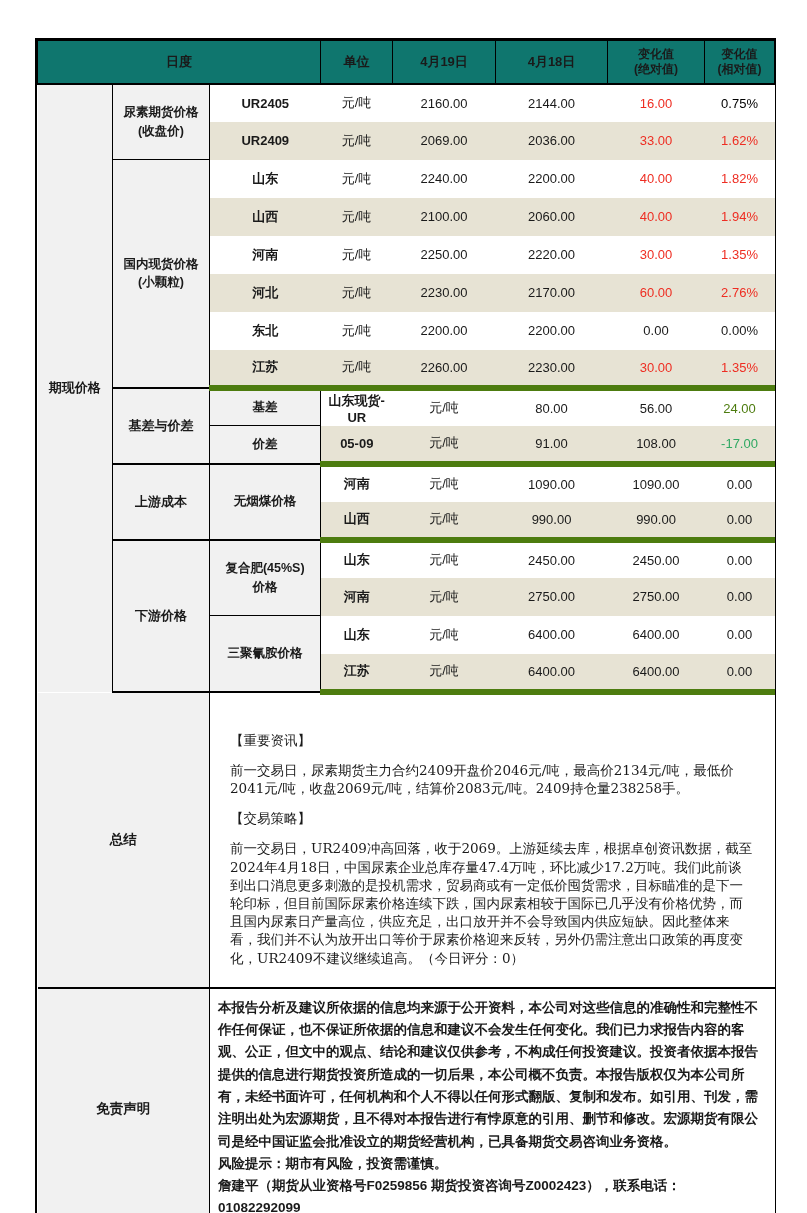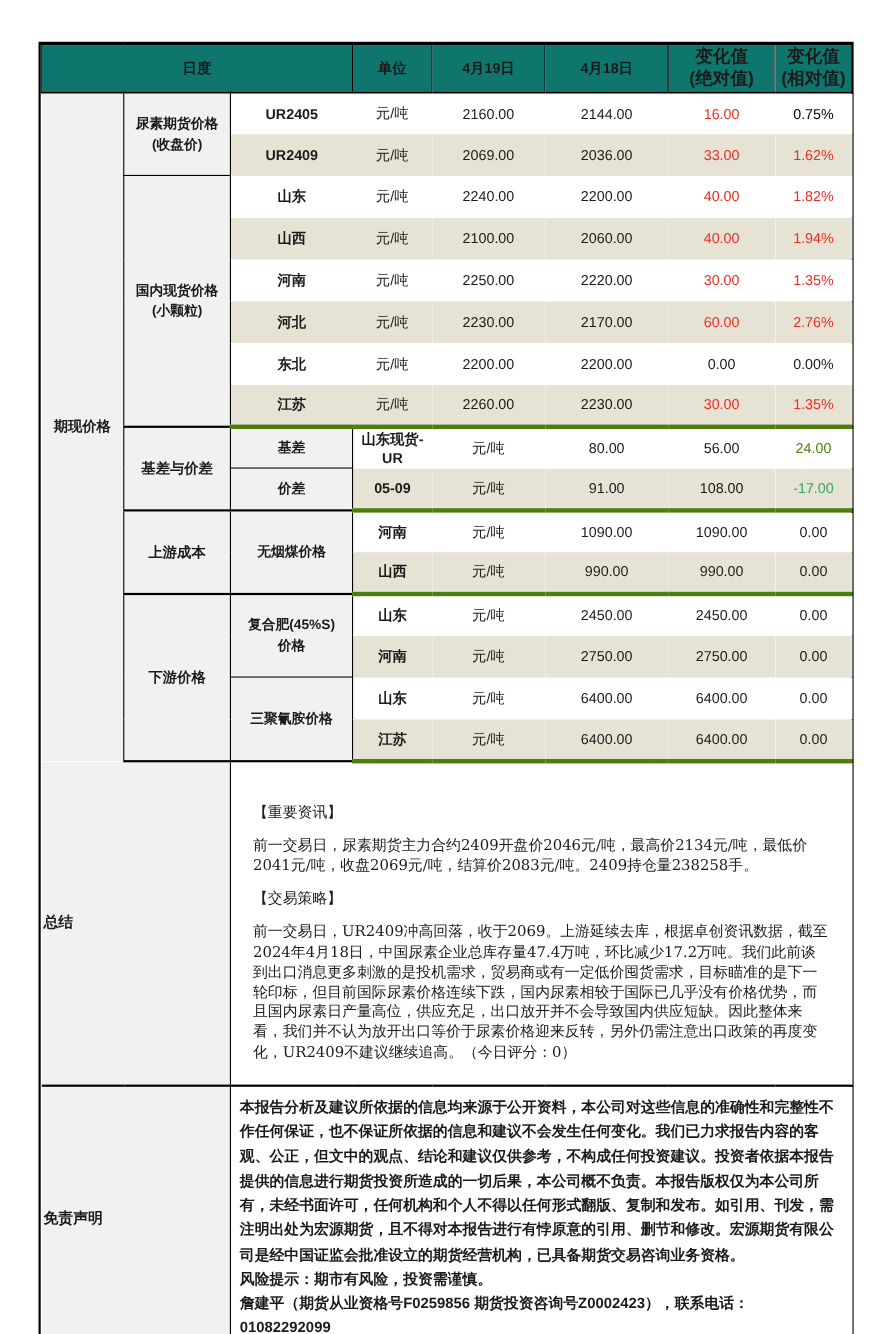--- a/index.html
+++ b/index.html
@@ -10,31 +10,31 @@
   .logo-cell{width:143px;background:#fff;display:flex;align-items:center;padding-left:5px;box-sizing:border-box;}
   .logo-txt{display:flex;flex-direction:column;justify-content:center;margin-left:4px;line-height:1;}
   .logo-cn{font-size:17px;font-weight:bold;color:#1b75bc;letter-spacing:1px;}
   .logo-en{font-size:6.5px;font-weight:bold;color:#e60012;letter-spacing:0.6px;margin-top:2px;}
   .title-bar{flex:1;background:#1b75bc;color:#fff;font-weight:bold;font-size:20px;display:flex;align-items:center;justify-content:center;letter-spacing:1px;}
   
   table{border-collapse:collapse;table-layout:fixed;width:737px;}
   td,th{padding:0 2px;box-sizing:border-box;overflow:hidden;}
   tr.r{height:38px;}
   thead th{background:#0f766e;border:1px solid #000;border-bottom:2px solid #000;font-size:13px;font-weight:bold;height:43px;}
-  thead .two{font-size:16px;line-height:1.25;margin-top:16px;}
+  thead .two{font-size:12px;line-height:1.25;margin-top:16px;}
   .grp{background:#f1f1f1;font-weight:bold;font-size:13px;text-align:center;border-right:1px solid #000;border-bottom:2px solid #000;}
   .sub{background:#f1f1f1;font-weight:bold;font-size:12.5px;text-align:center;border-right:1px solid #000;line-height:1.5;}
   .sub.end1{border-bottom:1px solid #000;}
   .sub.end2{border-bottom:2px solid #000;}
   td.data{text-align:center;font-size:13px;background:#fff;}
   td.item{font-weight:bold;}
   tr.beige td.data{background:#e7e3d4;}
-  tr.gend td.data{border-bottom:4px solid #4d7c0f;}
+  tr.gend td.data{border-bottom:6px solid #4d7c0f;}
   
-  .sec-label{background:#f1f1f1;font-weight:bold;font-size:13.5px;text-align:left;border-right:1px solid #000;border-bottom:2px solid #000;vertical-align:middle;}
+  .sec-label{background:#f1f1f1;font-weight:bold;font-size:13.5px;text-align:center;border-right:1px solid #000;border-bottom:2px solid #000;vertical-align:middle;}
   .sec-text{background:#fff;border-bottom:2px solid #000;vertical-align:top;text-align:left;}
   .summary-body{font-family:"DejaVu Serif",serif;font-size:13.5px;line-height:1.35;padding:24px 8px 8px 6px;}
   .summary-body div{margin:12px;}
   .disc-body{font-family:"Liberation Sans",sans-serif;font-weight:bold;font-size:13.5px;line-height:1.65;padding:8px 10px 10px 6px;}
   .disc-body div{margin:0;}
 </style>
 </head>
 <body>
 
 <div class="sheet">

